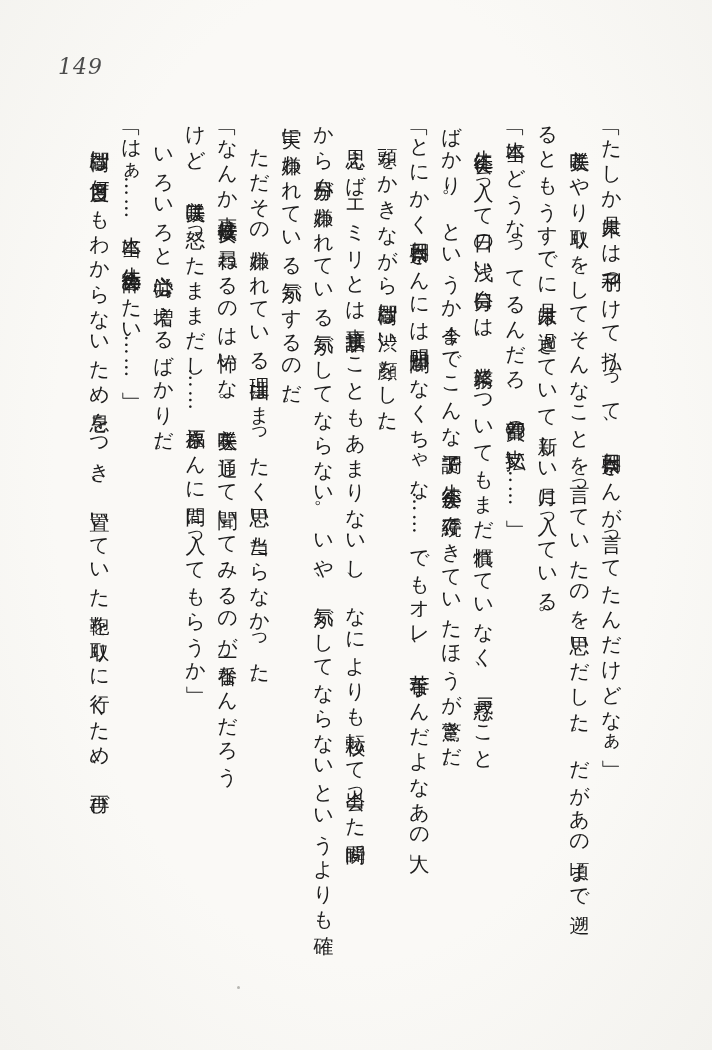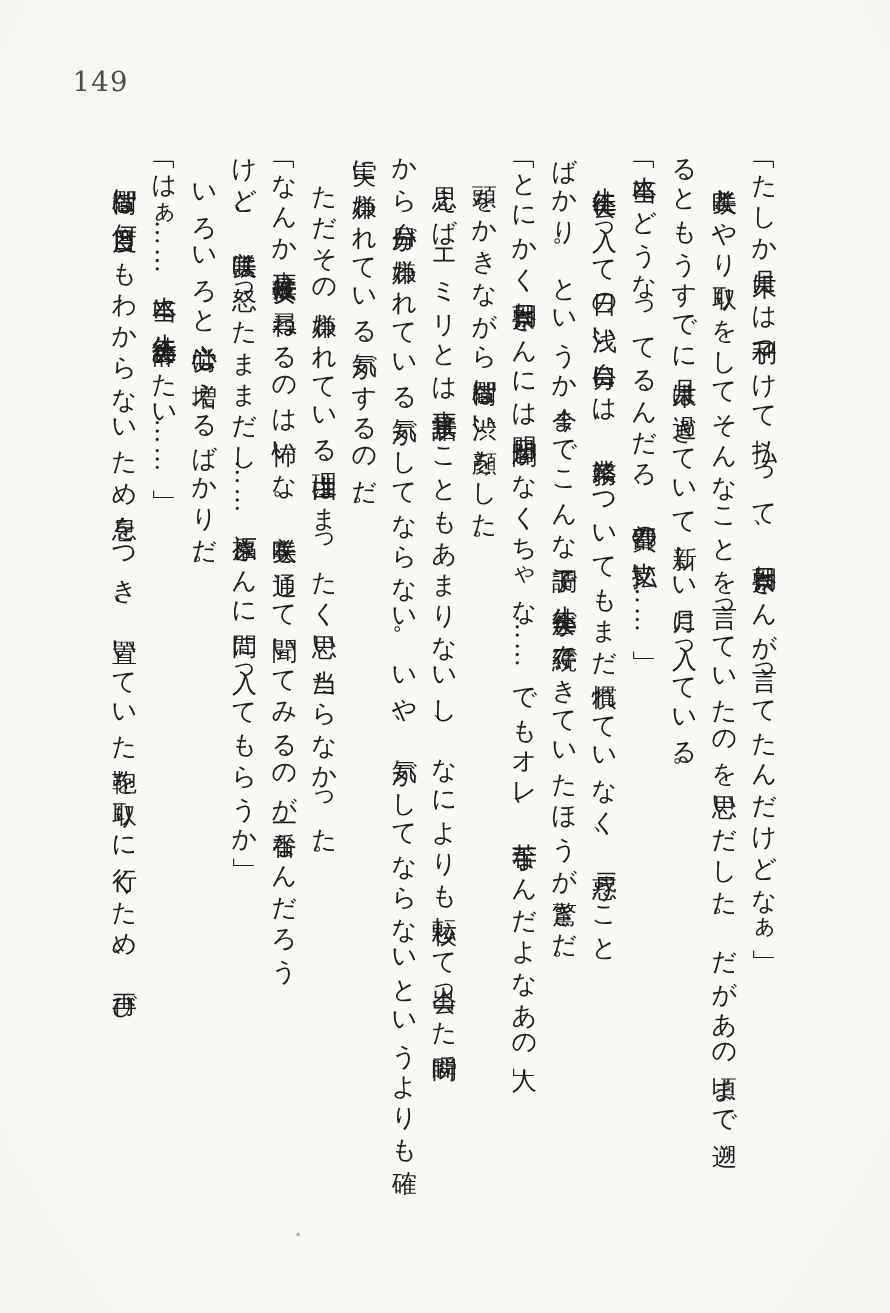--- a/index.html
+++ b/index.html
@@ -16,20 +16,21 @@
   }
   .page {
     position: absolute;
     inset: 0;
     background: radial-gradient(ellipse at 50% 45%, #faf9f6 60%, #f3f2ee 100%);
   }
   .page-number {
     position: absolute;
     top: 54px;
     left: 58px;
+    font-style: italic;
     font-size: 22px;
     letter-spacing: 1px;
     color: #4c4c4c;
   }
   .text-block {
     position: absolute;
     top: 112px;
     right: 84px;
     width: 544px;
     height: 848px;

